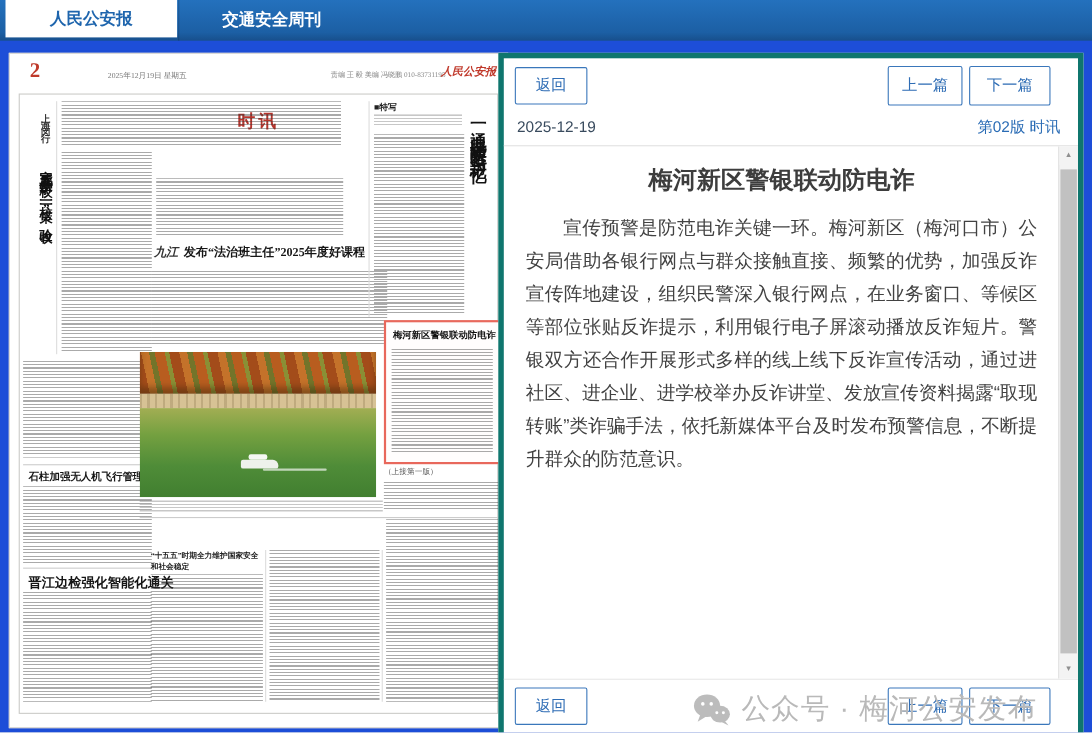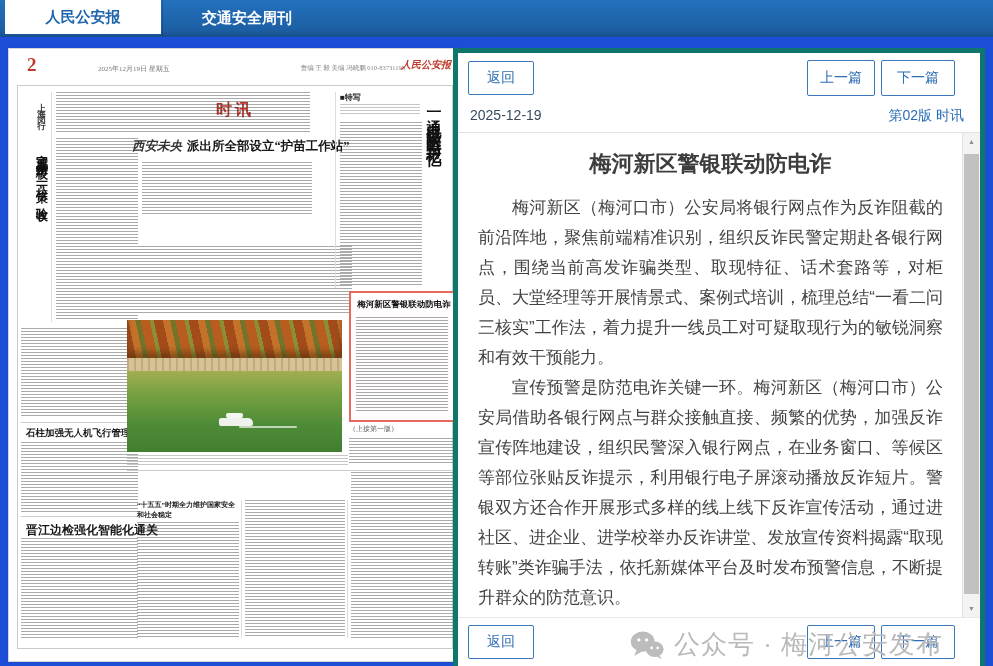--- a/index.html
+++ b/index.html
@@ -116,25 +116,25 @@
       <div class="np-h" style="left:8px;top:341px;font-size:9.5px;">
         <span>石柱加强无人机飞行管理</span>
       </div>
       <div class="ft" style="left:3px;top:356px;width:117px;height:70px;"></div>
       <div class="hline" style="left:3px;top:430px;width:117px;"></div>
       <div class="np-h" style="left:8px;top:436px;font-size:12px;">
         <span>晋江边检强化智能化通关</span>
       </div>
       <div class="ft" style="left:3px;top:452px;width:117px;height:100px;"></div>
 
-      <div class="np-h" style="left:114px;top:52px;font-size:12.5px;">
-        <span class="np-kick">西安未央</span><span>派出所全部设立“护苗工作站”</span>
-      </div>
       <div class="ft" style="left:124px;top:76px;width:170px;height:54px;"></div>
 
+      <div class="np-h" style="left:122px;top:136px;font-size:11px;">
+        <span class="np-kick">九江</span><span>发布“法治班主任”2025年度好课程</span>
+      </div>
       <div class="ft" style="left:120px;top:160px;width:214px;height:68px;"></div>
 
       <div class="vline" style="left:317px;top:6px;height:196px;"></div>
       <div class="np-feature" style="left:322px;top:6px;">
         <span>■特写</span>
       </div>
       <div class="ft light" style="left:322px;top:18px;width:80px;height:12px;"></div>
       <div class="ft" style="left:322px;top:36px;width:82px;height:164px;"></div>
       <div class="vhead2" style="left:408px;top:18px;height:190px;">
         <span>一通电话唤醒尘封记忆</span>
@@ -180,21 +180,20 @@
     <div class="btn" style="left:423px;top:7px;width:72px;height:34px;">
       <span>下一篇</span>
     </div>
 
     <div class="meta-date">2025-12-19</div>
     <div class="meta-edition">第02版 时讯</div>
 
     <div class="art-area">
       <div class="art-content">
         <div class="art-title">梅河新区警银联动防电诈</div>
-        <p class="art-p">梅河新区（梅河口市）公安局将银行网点作为反诈阻截的前沿阵地，聚焦前端精准识别，组织反诈民警定期赴各银行网点，围绕当前高发诈骗类型、取现特征、话术套路等，对柜员、大堂经理等开展情景式、案例式培训，梳理总结“一看二问三核实”工作法，着力提升一线员工对可疑取现行为的敏锐洞察和有效干预能力。</p>
         <p class="art-p">宣传预警是防范电诈关键一环。梅河新区（梅河口市）公安局借助各银行网点与群众接触直接、频繁的优势，加强反诈宣传阵地建设，组织民警深入银行网点，在业务窗口、等候区等部位张贴反诈提示，利用银行电子屏滚动播放反诈短片。警银双方还合作开展形式多样的线上线下反诈宣传活动，通过进社区、进企业、进学校举办反诈讲堂、发放宣传资料揭露“取现转账”类诈骗手法，依托新媒体平台及时发布预警信息，不断提升群众的防范意识。</p>
       </div>
       <div class="sbar">
         <div class="arr" style="top:0;">▲</div>
         <div class="thumb"></div>
         <div class="arr" style="bottom:0;">▼</div>
       </div>
     </div>
 
     <div class="btn" style="left:10px;top:572px;width:64px;height:32px;">

